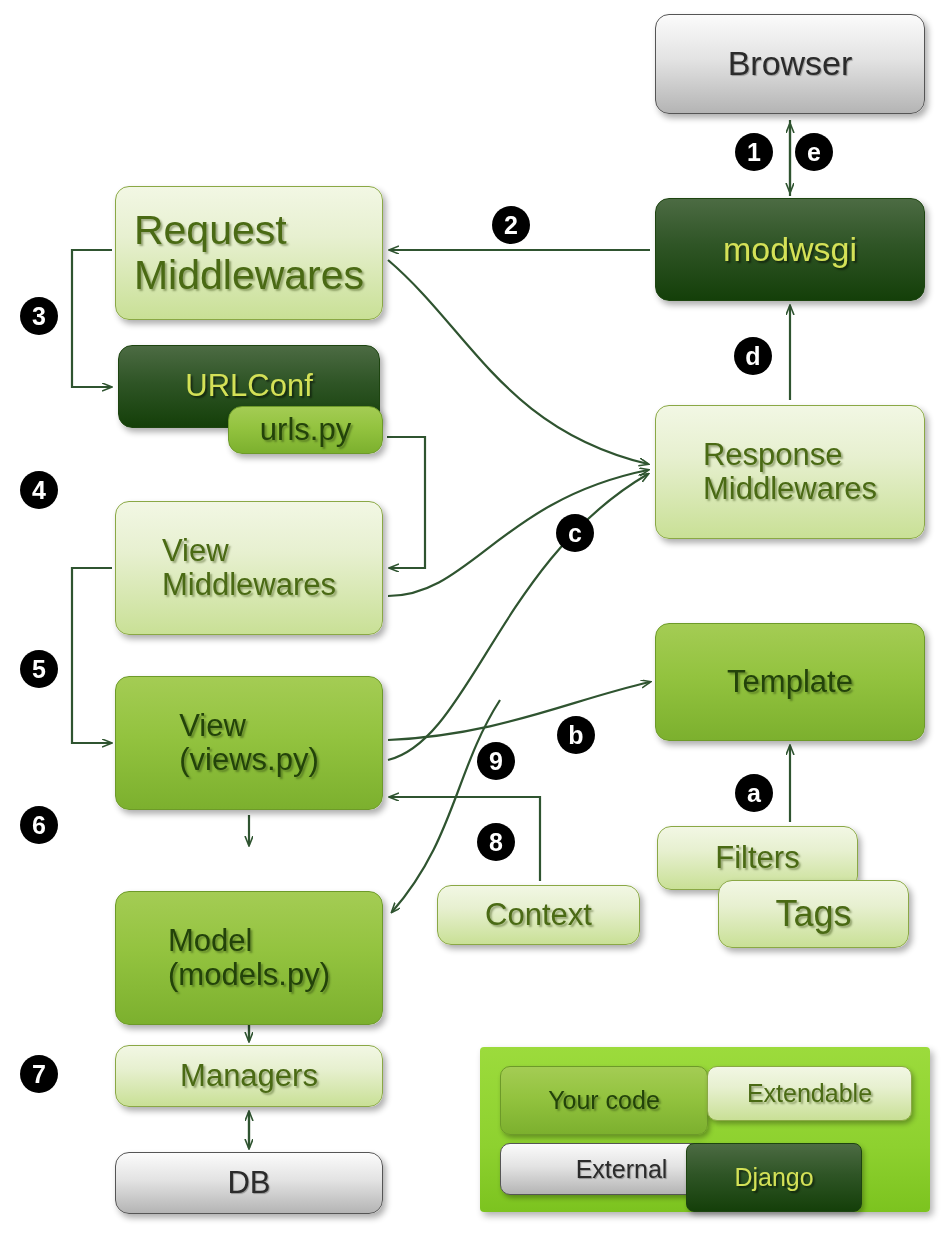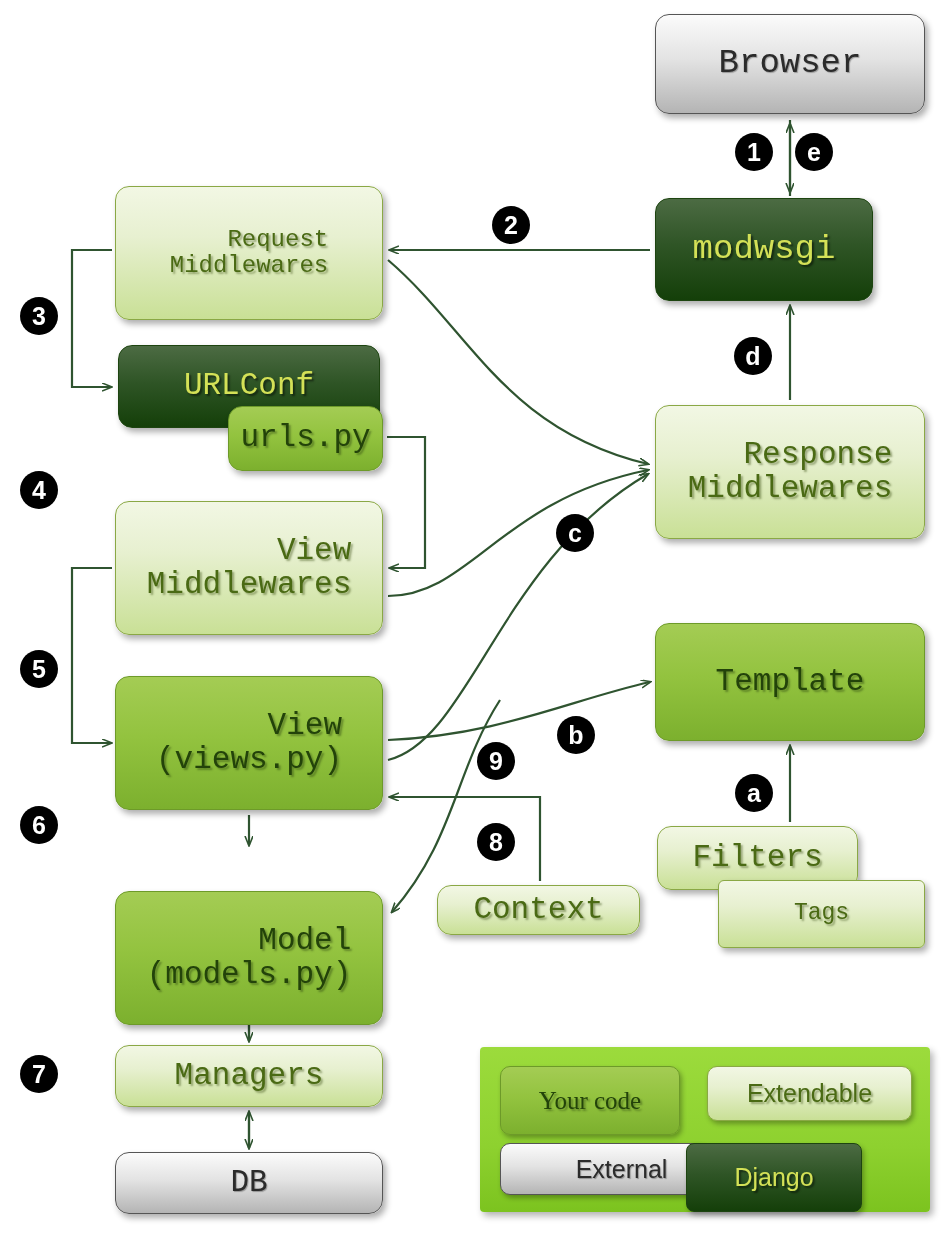--- a/index.html
+++ b/index.html
@@ -24,26 +24,25 @@
     width: 950px;
     height: 1248px;
     pointer-events: none;
   }
   .node {
     position: absolute;
     box-sizing: border-box;
     display: flex;
     align-items: center;
     justify-content: center;
-    text-align: right;
+    text-align: left;
     border-radius: 14px;
     line-height: 1.1;
     white-space: pre-line;
     box-shadow: 3px 4px 6px rgba(0,0,0,0.32);
-    font-family: Liberation Mono, monospace;
   }
   
   .sty-extendable {
     background: linear-gradient(to bottom, #f2f7e4 0%, #e7f0d0 38%, #c9e096 100%);
     border: 1px solid #8aa845;
     color: #4a6a14;
     text-shadow: 2px 2px 2px rgba(60,80,20,0.45);
   }
   .sty-yourcode {
     background: linear-gradient(to bottom, #a4cc54 0%, #93c33f 45%, #7cb02e 100%);
@@ -144,54 +143,54 @@
 
       <path d="M790,822 L790,746"></path>
 
       <path d="M540,881 L540,797 L390,797"></path>
 
       <path d="M500,700 C455,770 455,840 392,912" marker-end="url(#ah)"></path>
     </g>
   </svg>
 
   <div class="node sty-external" style="left: 655px; top: 14px; width: 270px; height: 100px; font-size: 34px;">Browser</div>
-  <div class="node sty-django" style="left: 655px; top: 198px; width: 218px; height: 103px; font-size: 34px;">modwsgi</div>
-  <div class="node sty-extendable" style="left: 115px; top: 186px; width: 268px; height: 134px; font-size: 24px;">Request
+  <div class="node sty-django" style="left: 655px; top: 198px; width: 270px; height: 103px; font-size: 34px;">modwsgi</div>
+  <div class="node sty-extendable" style="left: 115px; top: 186px; width: 268px; height: 134px; font-size: 41px;">Request
 Middlewares</div>
   <div class="node sty-django" style="left: 118px; top: 345px; width: 262px; height: 83px; font-size: 31px;">URLConf</div>
-  <div class="node sty-yourcode" style="left: 228px; top: 406px; width: 155px; height: 65px; font-size: 31px;">urls.py</div>
+  <div class="node sty-yourcode" style="left: 228px; top: 406px; width: 155px; height: 48px; font-size: 31px;">urls.py</div>
   <div class="node sty-extendable" style="left: 115px; top: 501px; width: 268px; height: 134px; font-size: 31px;">View
 Middlewares</div>
   <div class="node sty-yourcode" style="left: 115px; top: 676px; width: 268px; height: 134px; font-size: 31px;">View
 (views.py)</div>
   <div class="node sty-yourcode" style="left: 115px; top: 891px; width: 268px; height: 134px; font-size: 31px;">Model
 (models.py)</div>
   <div class="node sty-extendable" style="left: 115px; top: 1045px; width: 268px; height: 62px; font-size: 31px;">Managers</div>
   <div class="node sty-external" style="left: 115px; top: 1152px; width: 268px; height: 62px; font-size: 31px;">DB</div>
   <div class="node sty-extendable" style="left: 655px; top: 405px; width: 270px; height: 134px; font-size: 31px;">Response
 Middlewares</div>
   <div class="node sty-yourcode" style="left: 655px; top: 623px; width: 270px; height: 118px; font-size: 31px;">Template</div>
   <div class="node sty-extendable" style="left: 657px; top: 826px; width: 201px; height: 64px; font-size: 31px;">Filters</div>
-  <div class="node sty-extendable" style="left: 718px; top: 880px; width: 207px; height: 68px; font-size: 23px; border-radius: 6px;">Tags</div>
-  <div class="node sty-extendable" style="left: 437px; top: 885px; width: 203px; height: 50px; font-size: 31px;">Context</div>
+  <div class="node sty-extendable" style="left: 718px; top: 880px; width: 191px; height: 68px; font-size: 36px;">Tags</div>
+  <div class="node sty-extendable" style="left: 437px; top: 885px; width: 203px; height: 60px; font-size: 31px;">Context</div>
 
   <div class="badge" style="left: 735px; top: 133px;">1</div>
   <div class="badge" style="left: 795px; top: 133px;">e</div>
   <div class="badge" style="left: 492px; top: 206px;">2</div>
   <div class="badge" style="left: 20px; top: 297px;">3</div>
   <div class="badge" style="left: 734px; top: 337px;">d</div>
   <div class="badge" style="left: 20px; top: 471px;">4</div>
   <div class="badge" style="left: 556px; top: 514px;">c</div>
   <div class="badge" style="left: 20px; top: 650px;">5</div>
   <div class="badge" style="left: 477px; top: 742px;">9</div>
   <div class="badge" style="left: 557px; top: 716px;">b</div>
   <div class="badge" style="left: 20px; top: 806px;">6</div>
   <div class="badge" style="left: 477px; top: 823px;">8</div>
   <div class="badge" style="left: 735px; top: 774px;">a</div>
   <div class="badge" style="left: 20px; top: 1055px;">7</div>
 
   <div id="legend" style="left: 480px; top: 1047px; width: 450px; height: 165px;"></div>
-  <div class="legend-item sty-yourcode" style="left: 500px; top: 1066px; width: 180px; height: 69px; font-family: Liberation Serif, serif;">Your code</div>
+  <div class="legend-item sty-yourcode" style="left: 500px; top: 1066px; width: 208px; height: 69px;">Your code</div>
   <div class="legend-item sty-extendable" style="left: 707px; top: 1066px; width: 205px; height: 55px;">Extendable</div>
   <div class="legend-item sty-external" style="left: 500px; top: 1143px; width: 208px; height: 52px; padding-left: 35px;">External</div>
   <div class="legend-item sty-django" style="left: 686px; top: 1143px; width: 176px; height: 69px; border-radius: 8px;">Django</div>
 
 </div>
 
 </body></html>

